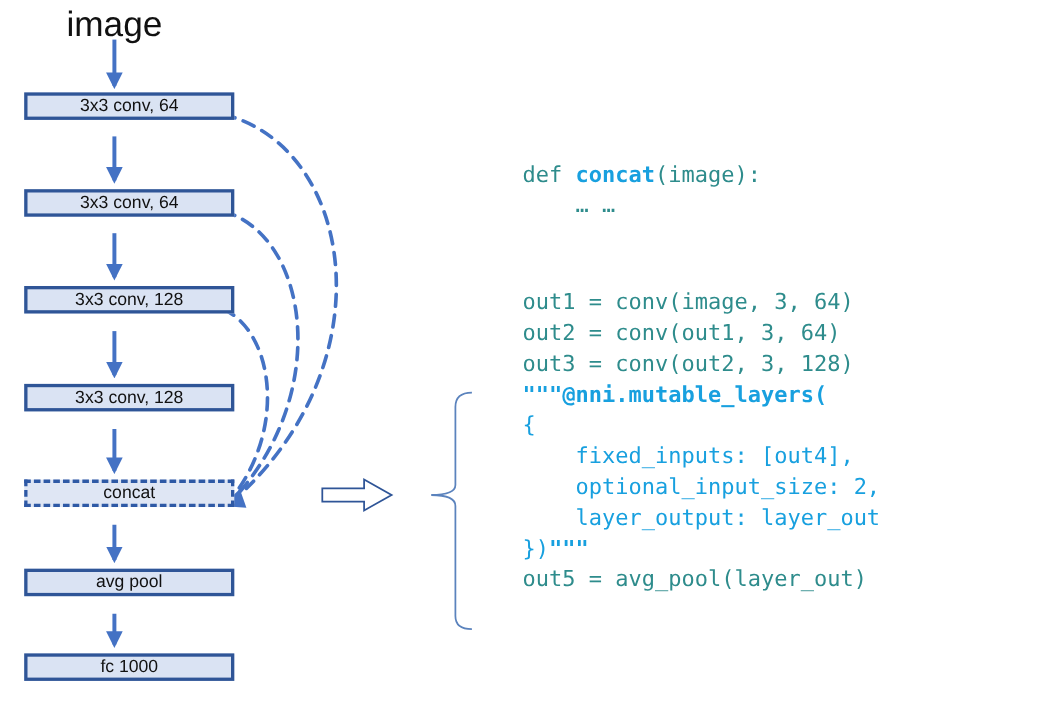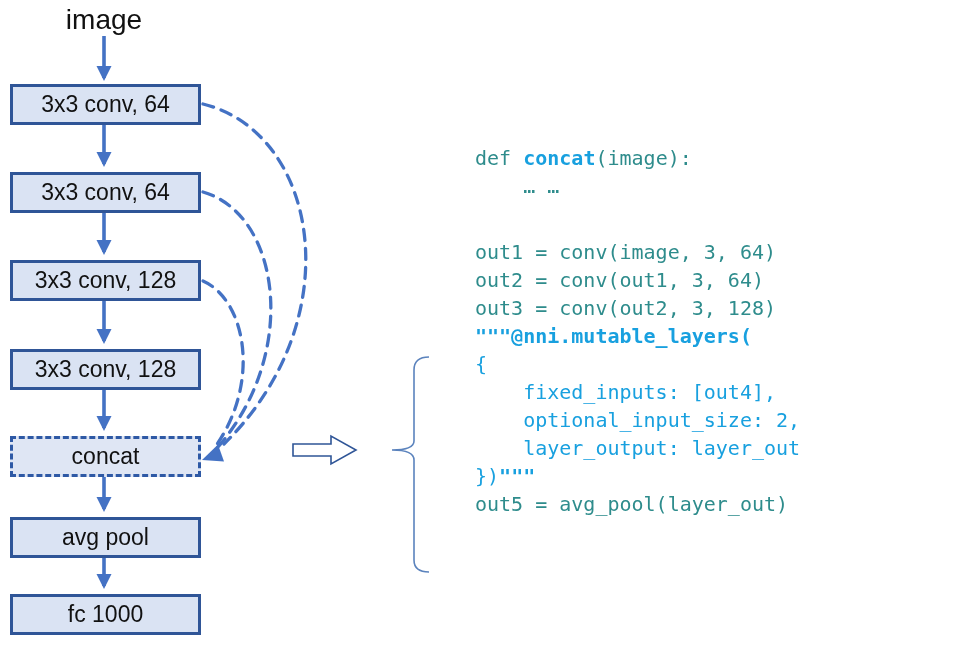--- a/index.html
+++ b/index.html
@@ -1,38 +1,38 @@
 <!DOCTYPE html>
 <html style="--accent: #4472c4; --border: #2f5597; --border-dashed: #2e59a5; --fill: #dae3f3; --code-teal: #2e8c8c; --code-blue: #18a0df;"><head>
 <meta charset="utf-8">
 <style>
   html,body{margin:0;padding:0;background:#ffffff;}
   #canvas{position:relative;width:964px;height:653px;background:#ffffff;overflow:hidden;
           font-family:"Liberation Sans", sans-serif;}
   svg.overlay{position:absolute;left:0;top:0;width:964px;height:653px;}
 
   .input-label{position:absolute;left:52px;top:4px;width:104px;text-align:center;
-               font-size:28px;color:#111;}
+               font-size:32px;color:#111;}
 
-  .box{position:absolute;left:10px;width:191px;height:41px;box-sizing:border-box;
+  .box{position:absolute;left:22px;width:191px;height:25px;box-sizing:border-box;
        background:var(--fill);border:3px solid var(--border);
        display:flex;align-items:center;justify-content:center;
-       font-size:23px;color:#111;}
+       font-size:16px;color:#111;}
   .box.dashed{border:3px dashed var(--border-dashed);background:#dfe6f4;}
 
   .flow-line{stroke:var(--accent);stroke-width:3.6;fill:none;}
   .arc{stroke:var(--accent);stroke-width:3.3;fill:none;stroke-dasharray:11 8;stroke-linecap:round;}
   .accent-fill{fill:var(--accent);stroke:none;}
   .hollow-arrow{fill:#ffffff;stroke:var(--border);stroke-width:1.6;}
   .brace{fill:none;stroke:#5b83bd;stroke-width:1.6;}
 
   #code-block{position:absolute;left:475px;top:144px;}
   .code-line{height:28px;line-height:28px;white-space:pre;
              font-family:"DejaVu Sans Mono","Liberation Mono",monospace;font-size:20px;}
-  .code-line.gap{margin-top:38px;}
+  .code-line.gap{margin-top:60px;}
   .seg-teal{color:var(--code-teal);}
   .seg-blue{color:var(--code-blue);}
   .seg-blue-bold{color:var(--code-blue);font-weight:bold;}
 </style>
 </head>
 <body>
 
 <div id="canvas">
 
   <svg class="overlay">

